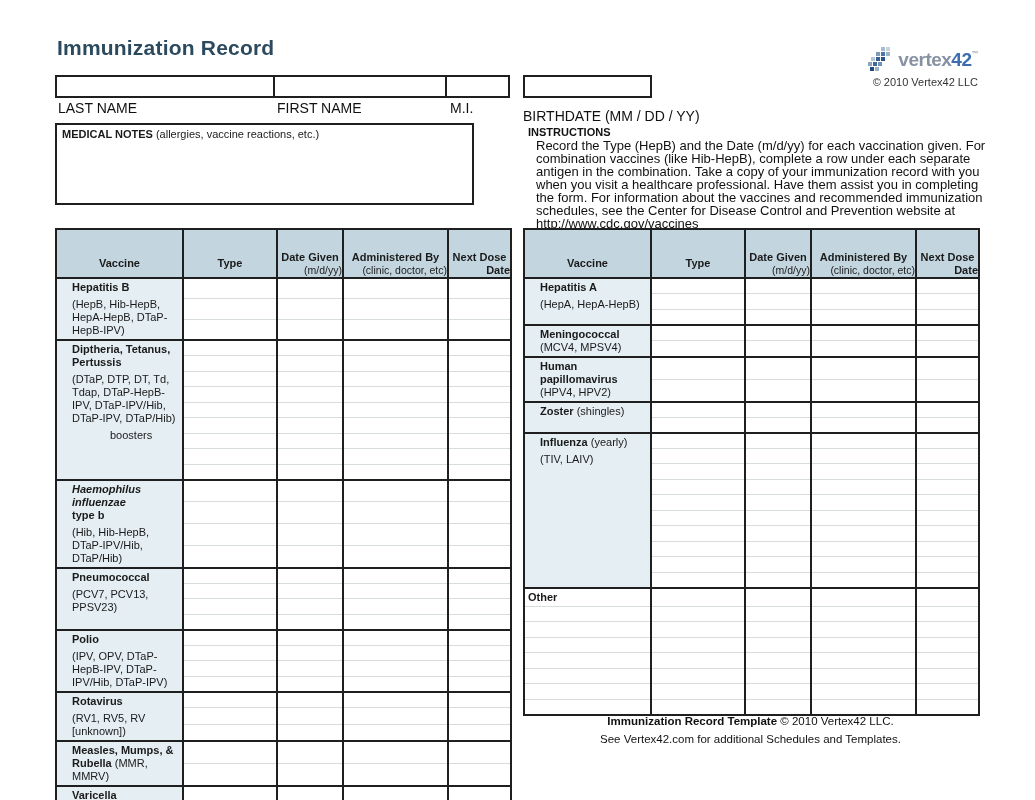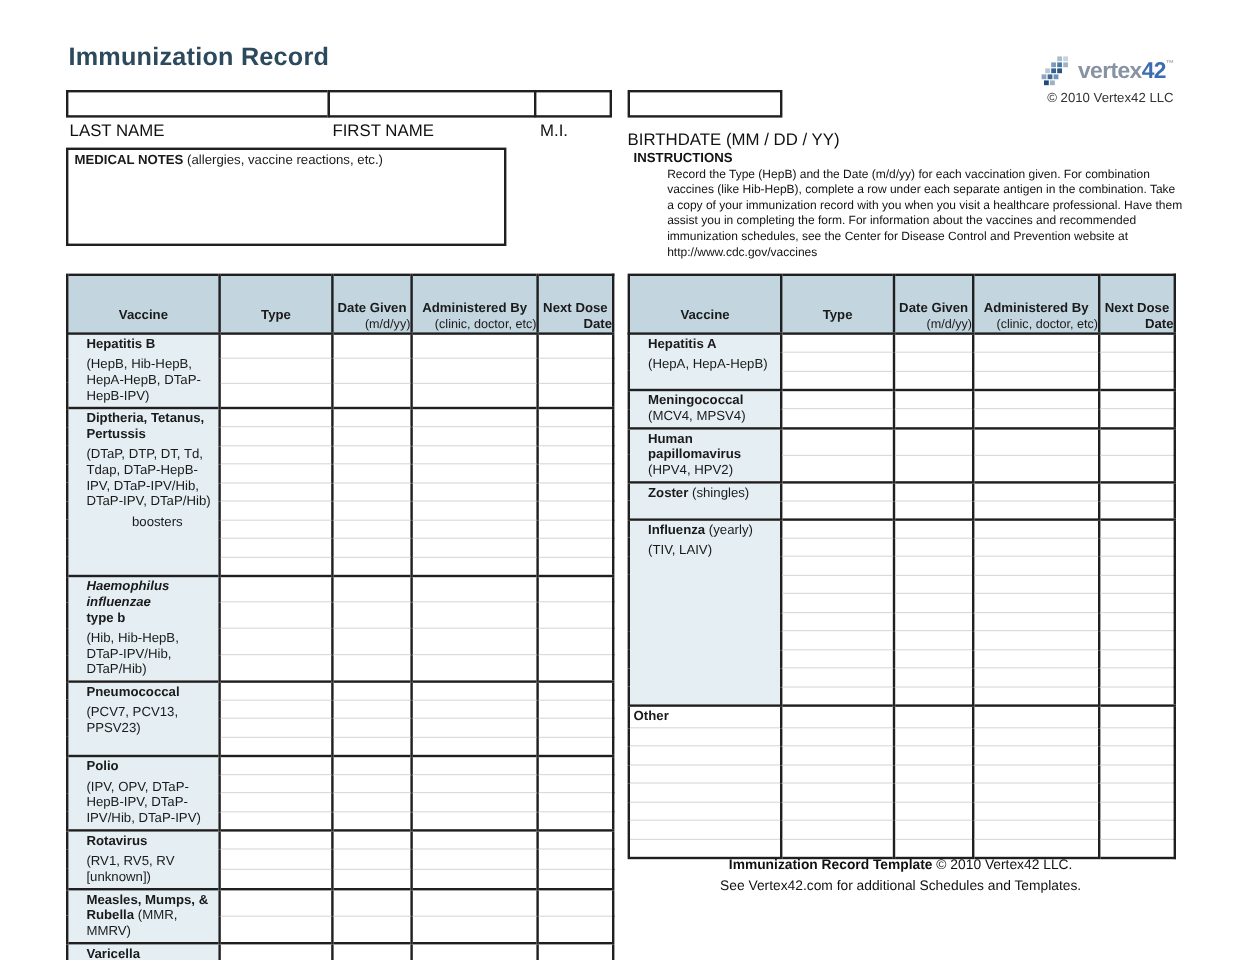--- a/index.html
+++ b/index.html
@@ -17,27 +17,27 @@
 
   
   .fill-box { border:2px solid #1f1f1f; background:#fff; height:23px; }
   .name-row { position:absolute; left:55px; top:75px; width:455px; display:flex; }
   .name-row .fill-box { margin-left:-2px; }
   .name-row .fill-box:first-child { margin-left:0; }
   .box-label { position:absolute; font-size:14px; color:#111; }
   .birthdate-box { position:absolute; left:523px; top:75px; width:129px; }
 
   
-  .notes-box { position:absolute; left:55px; top:123px; width:367px; height:82px; border:2px solid #1f1f1f; padding:3px 5px; font-size:11px; }
+  .notes-box { position:absolute; left:55px; top:123px; width:419px; height:82px; border:2px solid #1f1f1f; padding:3px 5px; font-size:11px; }
   .notes-box b { font-weight:bold; }
 
   
   .instructions { position:absolute; left:528px; top:126px; width:458px; }
   .instructions h2 { font-size:11px; font-weight:bold; color:#111; margin-bottom:1px; }
-  .instructions p { font-size:10px; line-height:13px; margin-left:28px; color:#111; }
+  .instructions p { font-size:13px; line-height:13px; margin-left:8px; color:#111; }
 
   
   .tbl-wrap { position:absolute; top:228px; }
   #table-left { left:55px; }
   #table-right { left:523px; }
   table.vax-table { border-collapse:collapse; table-layout:fixed; width:455px; }
   table.vax-table th, table.vax-table td { border-left:2px solid #1f1f1f; }
   table.vax-table { border:2px solid #1f1f1f; }
   th.hdr { background:#c3d6e0; height:30px; text-align:center; vertical-align:middle; padding:1px 0; border-bottom:2px solid #1f1f1f; }
   th.hdr .l1 { font-size:11px; font-weight:bold; line-height:13px;margin-top:20px; }

